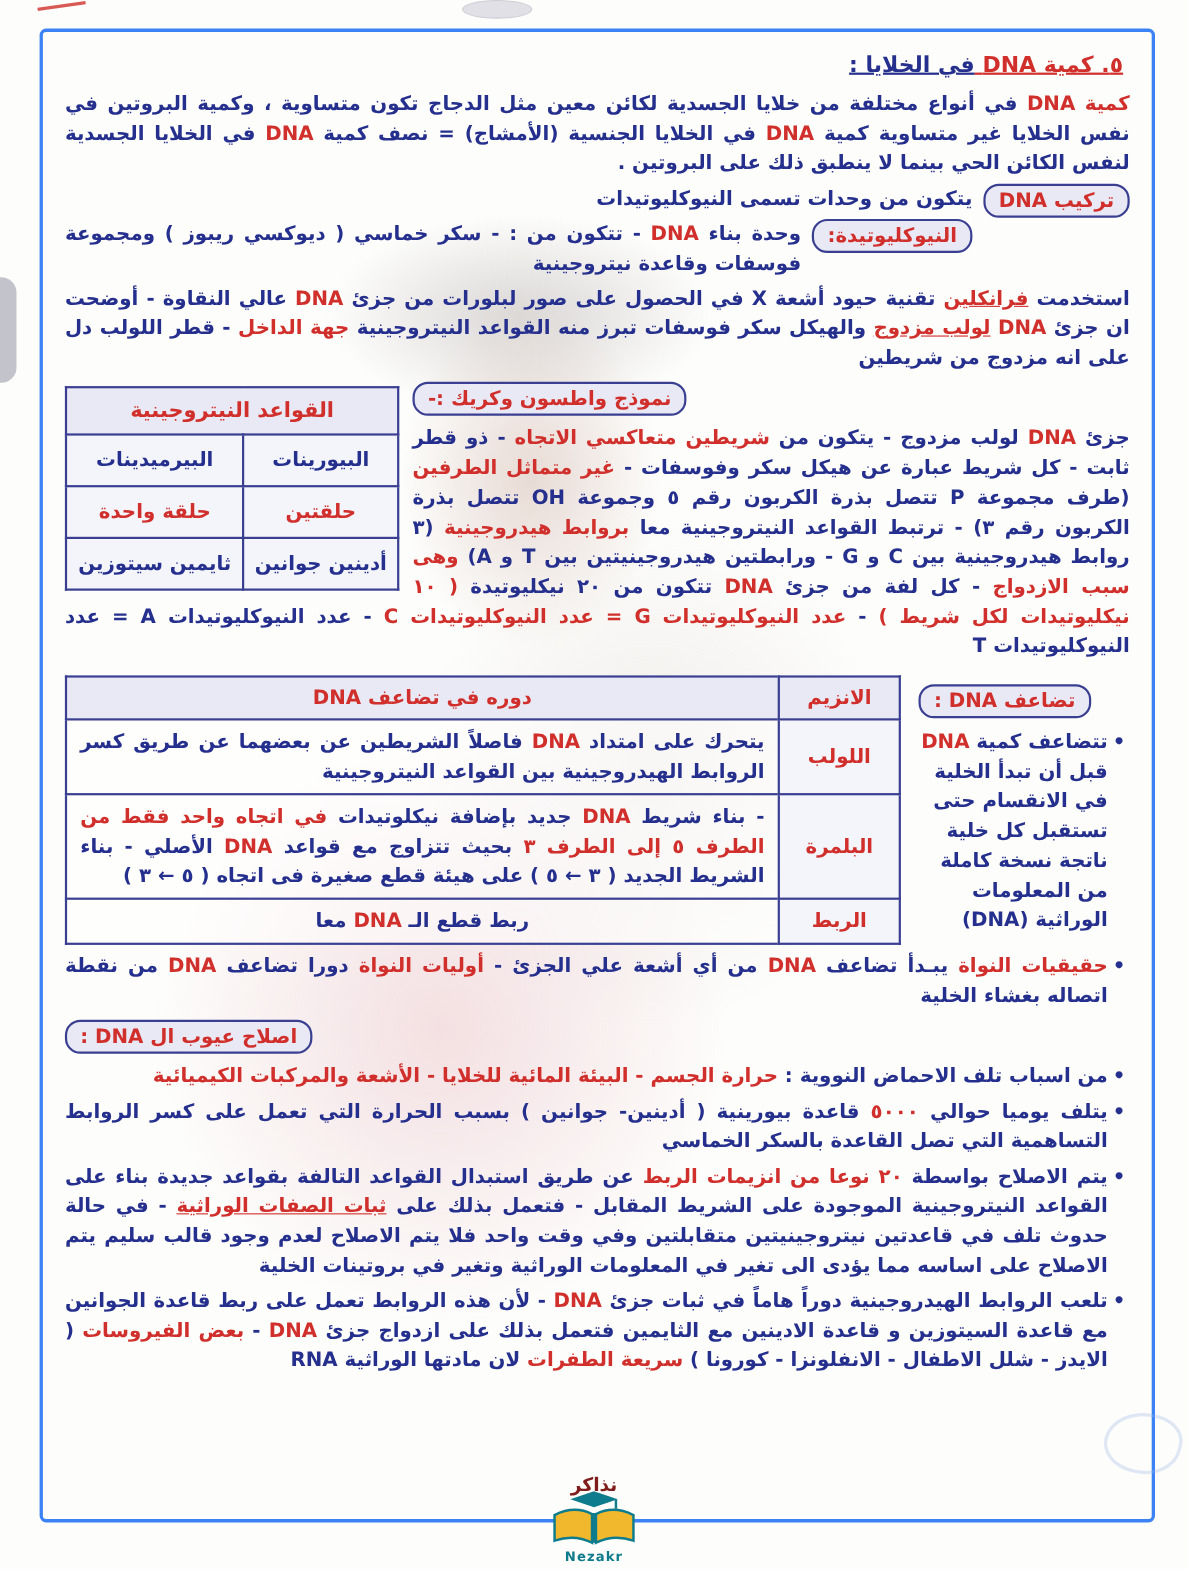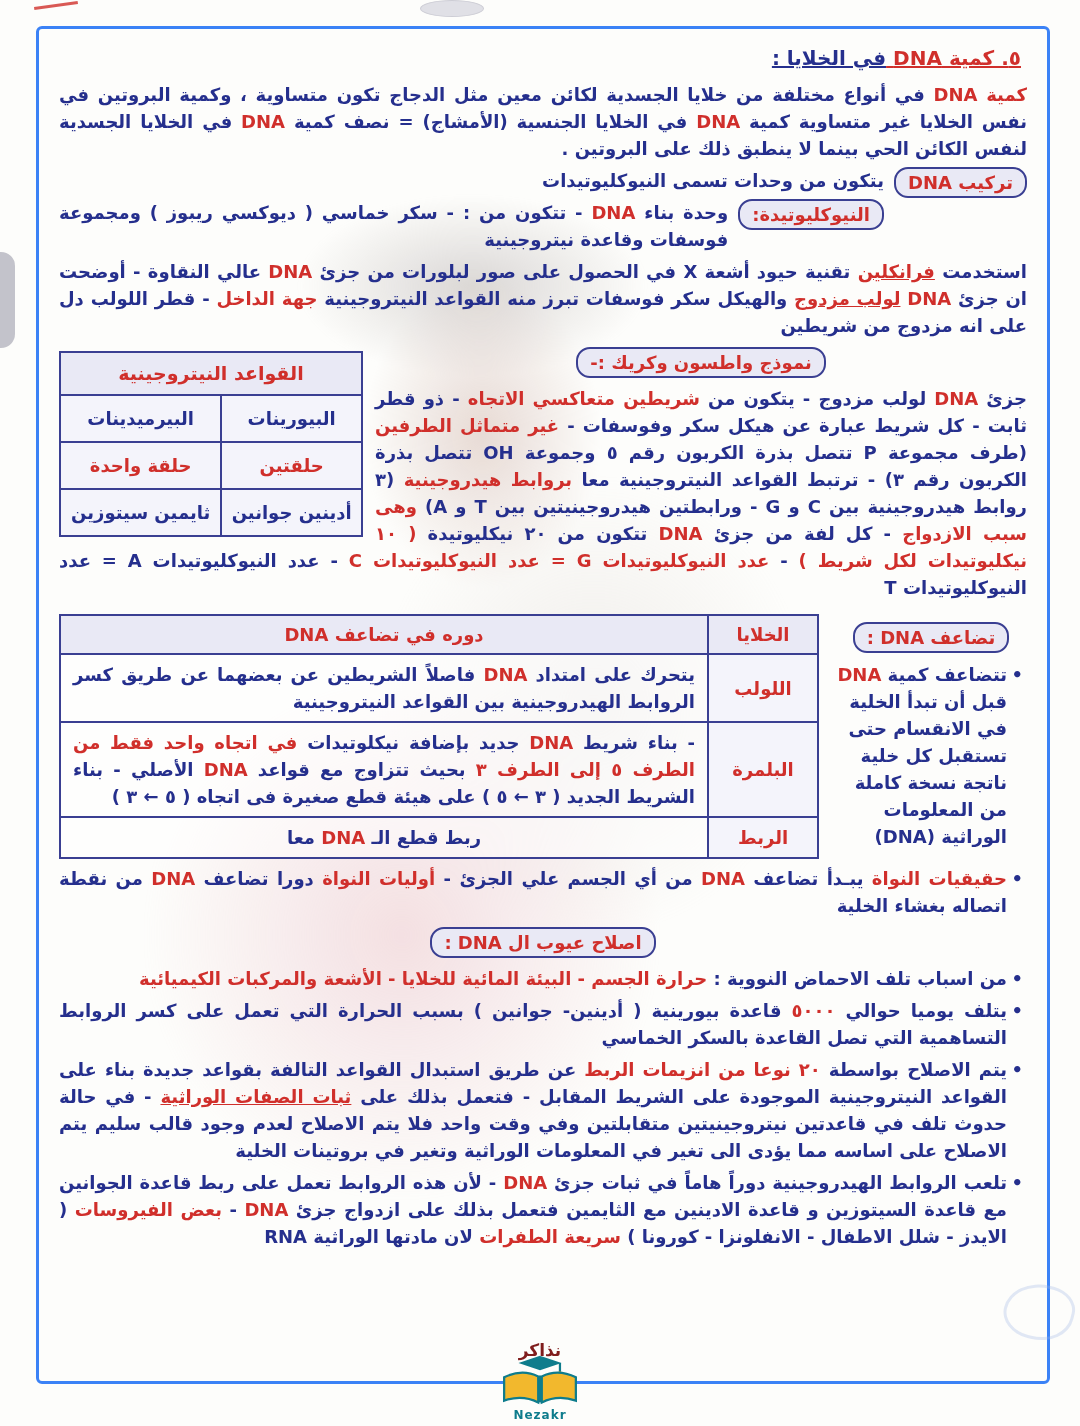--- a/index.html
+++ b/index.html
@@ -49,21 +49,21 @@
   .sg-r{color:var(--red);}
   .sg-ru{color:var(--red);text-decoration:underline;}
   .sg-nu{color:var(--navy);text-decoration:underline;}
   .navy{color:var(--navy);}
   .title-line{text-align:right;font-size:20px;margin:2px 6px 8px 0;}
   .para{text-align:justify;margin:5px 0;}
   .hbox{
     float:right;background:var(--box-bg);border:2px solid var(--line);border-radius:14px;
     padding:0 12px;color:var(--red);margin-left:10px;margin-bottom:2px;white-space:nowrap;
   }
-  .head-row{text-align:center;margin:8px 0 4px 0;}
+  .head-row{text-align:left;margin:8px 0 4px 0;}
   .head-row .hbox{float:none;display:inline-block;margin-left:0;}
   table{border-collapse:collapse;}
   th,td{border:2px solid var(--line);padding:0 8px;text-align:center;font-size:18px;}
   .bases{
     float:left;width:304px;margin:4px 12px 8px 0;background:rgba(255,255,255,.55);
   }
   .bases th{background:var(--box-bg);color:var(--red);font-size:19px;padding:6px;}
   .bases td{background:var(--cell-bg);color:var(--navy);padding:9px 4px;}
   .bases .red-row td{color:var(--red);}
   .watson-block::after{content:"";display:block;clear:both;}
@@ -143,40 +143,40 @@
     <div class="enzyme-wrap">
       <div class="sidebar">
         <div class="head-row">
           <span class="hbox">تضاعف DNA :</span>
         </div>
         <p class="para bullet"><span class="sg-n">تتضاعف كمية </span><span class="sg-r">DNA</span><span class="sg-n"> قبل أن تبدأ الخلية في الانقسام حتى تستقبل كل خلية ناتجة نسخة كاملة من المعلومات الوراثية (DNA)</span></p>
       </div>
       <table class="enzymes">
         <tbody>
             <tr>
-          <th class="c-name">الخلايا</th>
+          <th class="c-name">الانزيم</th>
           <th>دوره في تضاعف DNA</th>
         </tr>
         <tr>
           <td class="ename">اللولب</td>
           <td class="erole"><span class="sg-n">يتحرك على امتداد </span><span class="sg-r">DNA</span><span class="sg-n"> فاصلاً الشريطين عن بعضهما عن طريق كسر الروابط الهيدروجينية بين القواعد النيتروجينية</span></td>
         </tr>
         <tr>
           <td class="ename">البلمرة</td>
           <td class="erole"><span class="sg-n">- بناء شريط </span><span class="sg-r">DNA</span><span class="sg-n"> جديد بإضافة نيكلوتيدات </span><span class="sg-r">في اتجاه واحد فقط من الطرف ٥ إلى الطرف ٣</span><span class="sg-n"> بحيث تتزاوج مع قواعد </span><span class="sg-r">DNA</span><span class="sg-n"> الأصلي - بناء الشريط الجديد ( ٣ ← ٥ ) على هيئة قطع صغيرة فى اتجاه ( ٥ ← ٣ )</span></td>
         </tr>
         <tr>
           <td class="ename">الربط</td>
           <td class="erole center"><span class="sg-n">ربط قطع الـ </span><span class="sg-r">DNA</span><span class="sg-n"> معا</span></td>
         </tr>
       </tbody>
         </table>
     </div>
 
-    <p class="para bullet"><span class="sg-r">حقيقيات النواة</span><span class="sg-n"> يبـدأ تضاعف </span><span class="sg-r">DNA</span><span class="sg-n"> من أي الجسم علي الجزئ - </span><span class="sg-r">أوليات النواة</span><span class="sg-n"> دورا تضاعف </span><span class="sg-r">DNA</span><span class="sg-n"> من نقطة اتصاله بغشاء الخلية</span></p>
+    <p class="para bullet"><span class="sg-r">حقيقيات النواة</span><span class="sg-n"> يبـدأ تضاعف </span><span class="sg-r">DNA</span><span class="sg-n"> من أي أشعة علي الجزئ - </span><span class="sg-r">أوليات النواة</span><span class="sg-n"> دورا تضاعف </span><span class="sg-r">DNA</span><span class="sg-n"> من نقطة اتصاله بغشاء الخلية</span></p>
 
     <div class="head-row">
       <span class="hbox">اصلاح عيوب ال DNA :</span>
     </div>
 
     <p class="para bullet"><span class="sg-n">من اسباب تلف الاحماض النووية : </span><span class="sg-r">حرارة الجسم - البيئة المائية للخلايا - الأشعة والمركبات الكيميائية</span></p>
     <p class="para bullet"><span class="sg-n">يتلف يوميا حوالي </span><span class="sg-r">٥٠٠٠</span><span class="sg-n"> قاعدة بيورينية ( أدينين- جوانين ) بسبب الحرارة التي تعمل على كسر الروابط التساهمية التي تصل القاعدة بالسكر الخماسي</span></p>
     <p class="para bullet"><span class="sg-n">يتم الاصلاح بواسطة </span><span class="sg-r">٢٠ نوعا من انزيمات الربط</span><span class="sg-n"> عن طريق استبدال القواعد التالفة بقواعد جديدة بناء على القواعد النيتروجينية الموجودة على الشريط المقابل - فتعمل بذلك على </span><span class="sg-ru">ثبات الصفات الوراثية</span><span class="sg-n"> - في حالة حدوث تلف في قاعدتين نيتروجينيتين متقابلتين وفي وقت واحد فلا يتم الاصلاح لعدم وجود قالب سليم يتم الاصلاح على اساسه مما يؤدى الى تغير في المعلومات الوراثية وتغير في بروتينات الخلية</span></p>
     <p class="para bullet"><span class="sg-n">تلعب الروابط الهيدروجينية دوراً هاماً في ثبات جزئ </span><span class="sg-r">DNA</span><span class="sg-n"> - لأن هذه الروابط تعمل على ربط قاعدة الجوانين مع قاعدة السيتوزين و قاعدة الادينين مع الثايمين فتعمل بذلك على ازدواج جزئ </span><span class="sg-r">DNA</span><span class="sg-n"> - </span><span class="sg-r">بعض الفيروسات</span><span class="sg-n"> ( الايدز - شلل الاطفال - الانفلونزا - كورونا ) </span><span class="sg-r">سريعة الطفرات</span><span class="sg-n"> لان مادتها الوراثية RNA</span></p>
 

